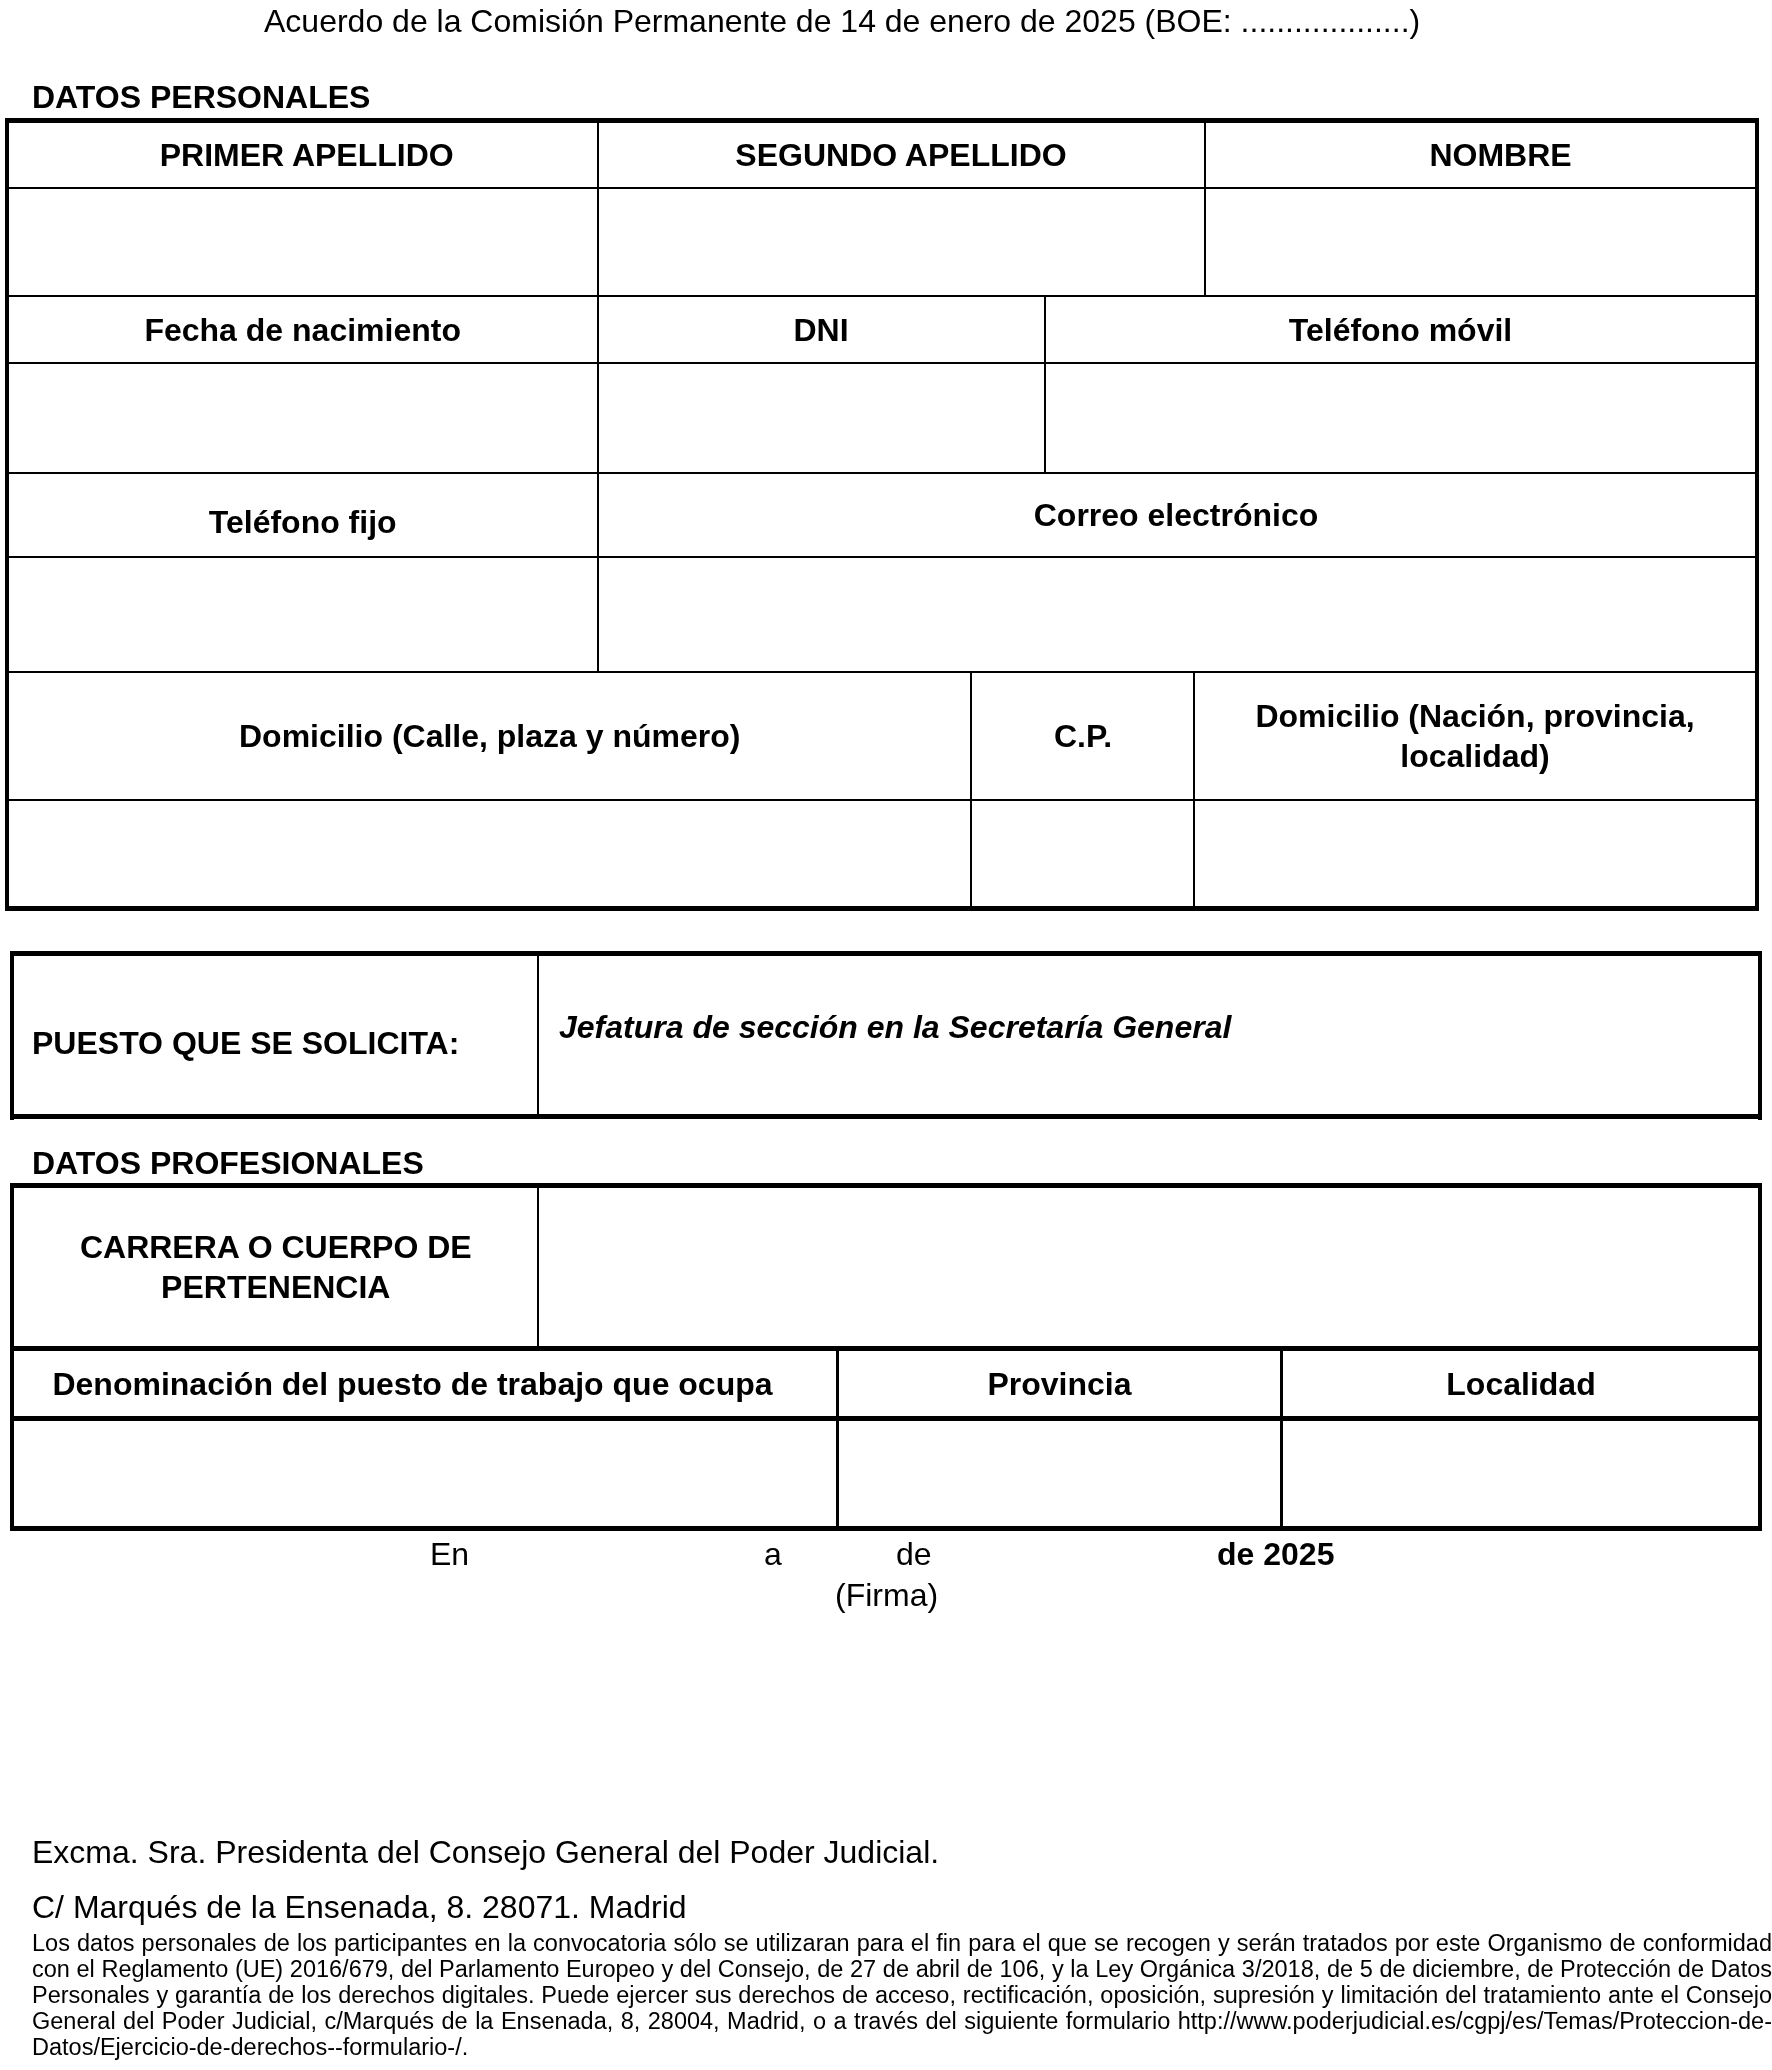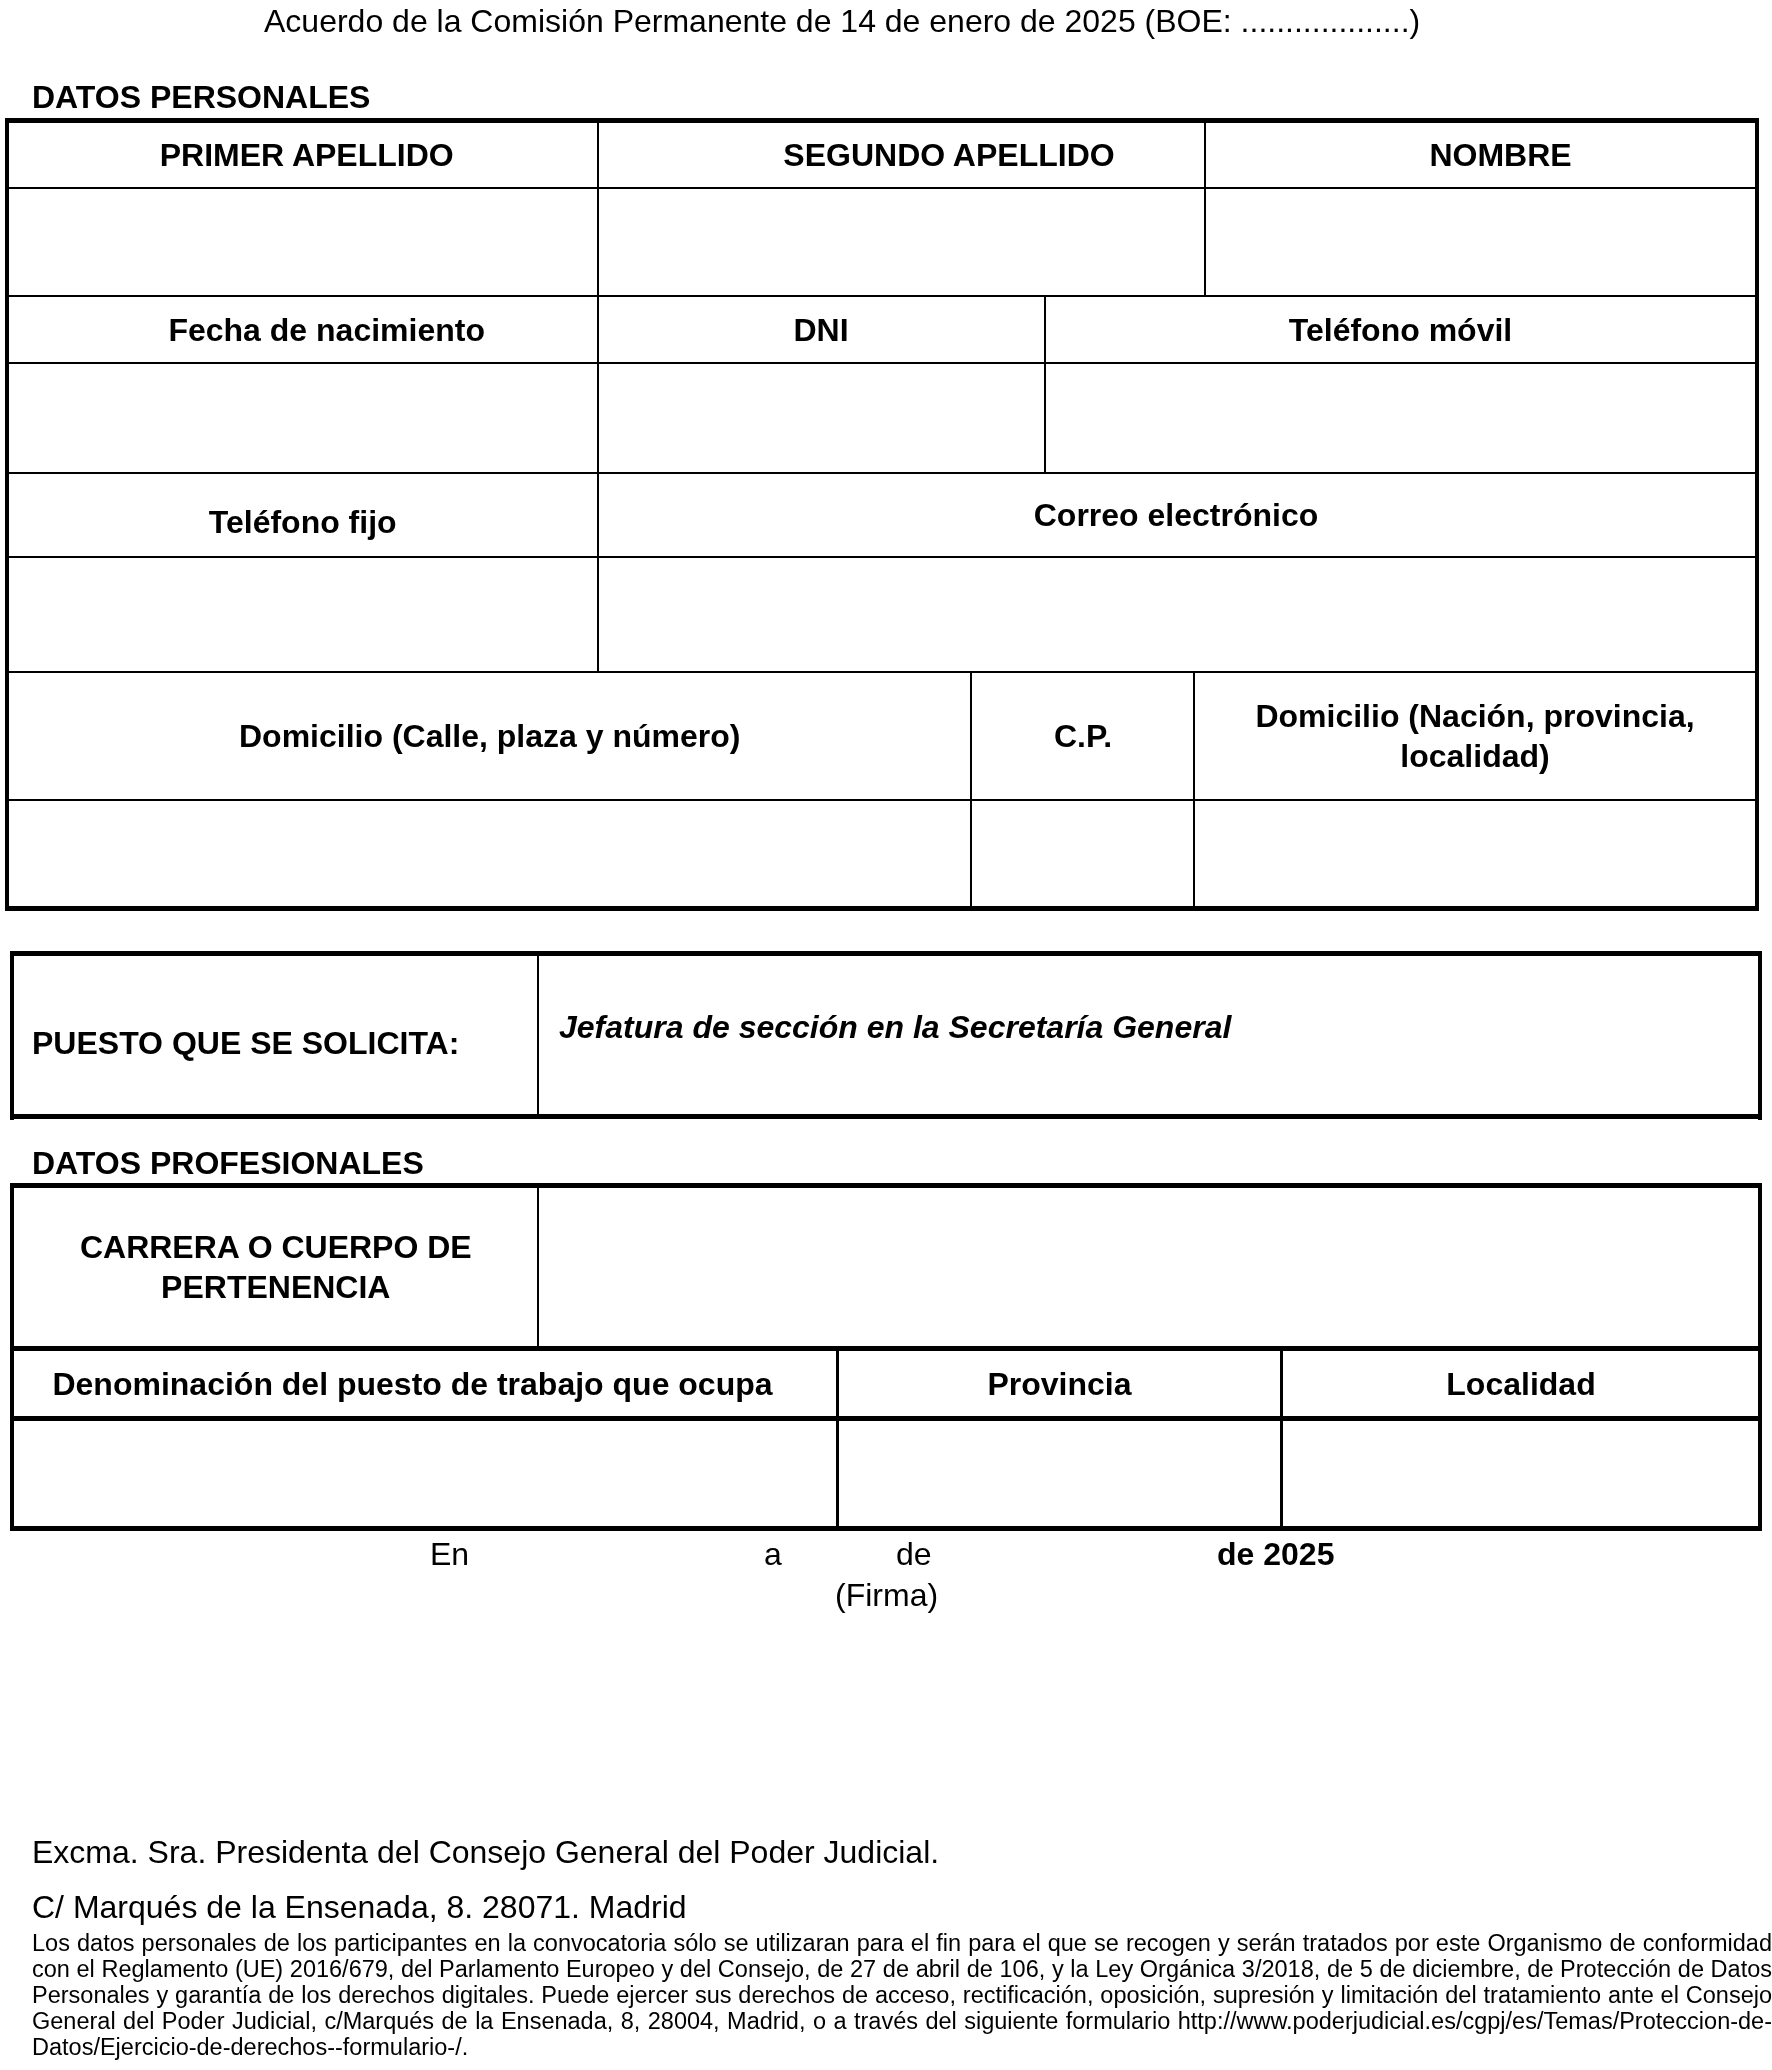--- a/index.html
+++ b/index.html
@@ -41,28 +41,28 @@
 
   <div class="vline" style="left:597px;top:122px;width:1.7px;height:175px;"></div>
   <div class="vline" style="left:1204px;top:122px;width:1.7px;height:175px;"></div>
   <div class="vline" style="left:597px;top:296px;width:1.7px;height:176px;"></div>
   <div class="vline" style="left:1044px;top:296px;width:1.7px;height:176px;"></div>
   <div class="vline" style="left:597px;top:472px;width:1.7px;height:200px;"></div>
   <div class="vline" style="left:970px;top:672px;width:1.7px;height:237px;"></div>
   <div class="vline" style="left:1193px;top:672px;width:1.7px;height:237px;"></div>
 
   <div class="cell" style="left:9.2px;top:123px;width:587px;height:64px;padding-left:8px;">PRIMER APELLIDO</div>
-  <div class="cell" style="left:598px;top:123px;width:606px;height:64px;margin-left:48px;">SEGUNDO APELLIDO</div>
+  <div class="cell" style="left:598px;top:123px;width:606px;height:64px;">SEGUNDO APELLIDO</div>
   <div class="cell" style="left:1206px;top:123px;width:549px;height:64px;margin-left:20px;">NOMBRE</div>
 
   <input class="field" style="left: 11.7px; top: 191px; width: 582px; height: 102px;" value="">
   <input class="field" style="left: 601px; top: 191px; width: 601px; height: 102px;" value="">
   <input class="field" style="left: 1208px; top: 191px; width: 544px; height: 102px;" value="">
 
-  <div class="cell" style="left:9.2px;top:297px;width:587px;height:65px;margin-left:24px;">Fecha de nacimiento</div>
+  <div class="cell" style="left:9.2px;top:297px;width:587px;height:65px;">Fecha de nacimiento</div>
   <div class="cell" style="left:598px;top:297px;width:446px;height:65px;">DNI</div>
   <div class="cell" style="left:1046px;top:297px;width:709px;height:65px;">Teléfono móvil</div>
 
   <input class="field" style="left: 11.7px; top: 367px; width: 582px; height: 103px;" value="">
   <input class="field" style="left: 601px; top: 367px; width: 441px; height: 103px;" value="">
   <input class="field" style="left: 1048px; top: 367px; width: 704px; height: 103px;" value="">
 
   <div class="cell" style="left:9.2px;top:473px;width:587px;height:98px;">Teléfono fijo</div>
   <div class="cell" style="left:598px;top:473px;width:1156px;height:83px;">Correo electrónico</div>
 

